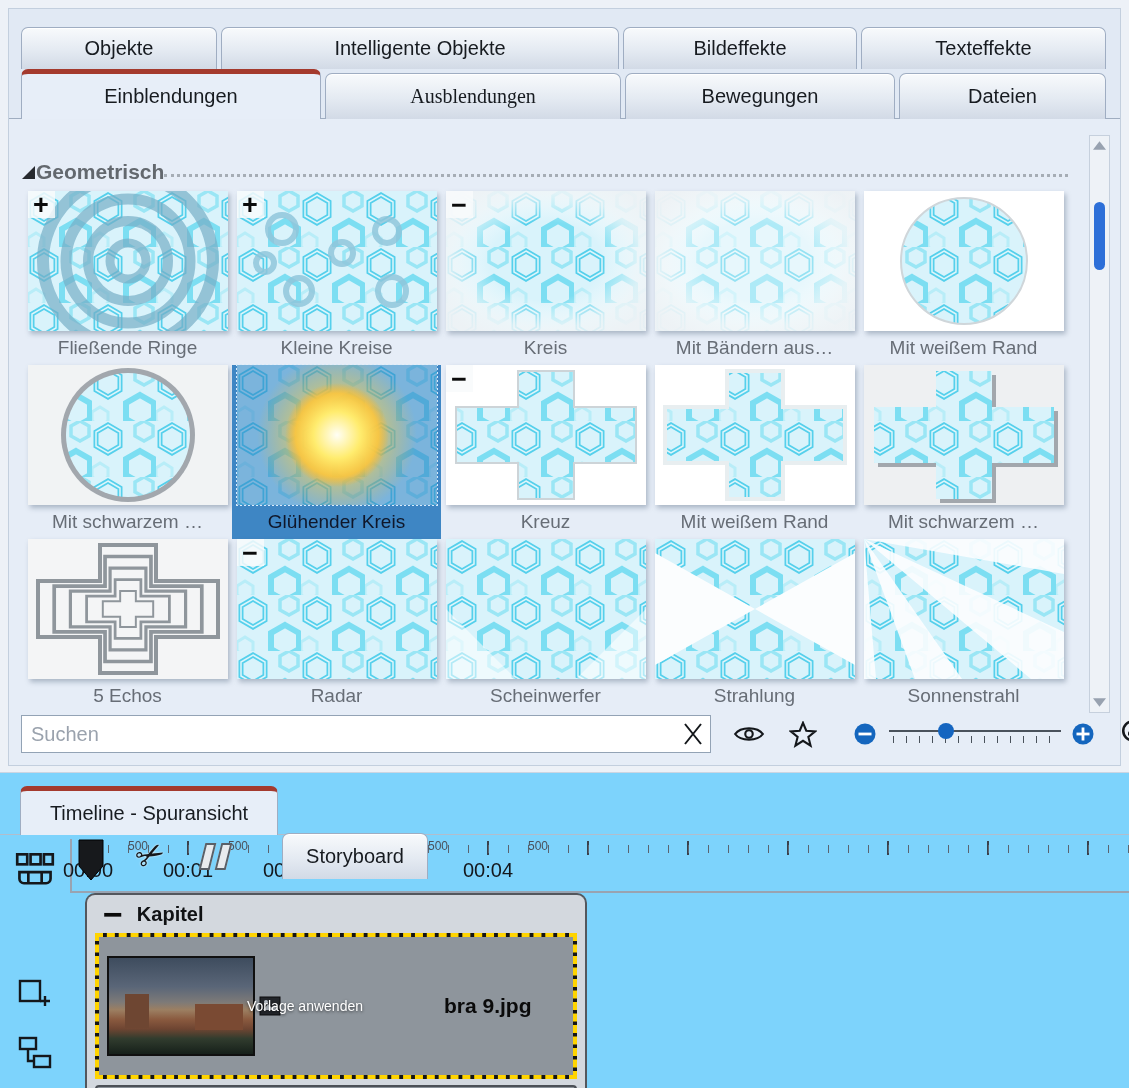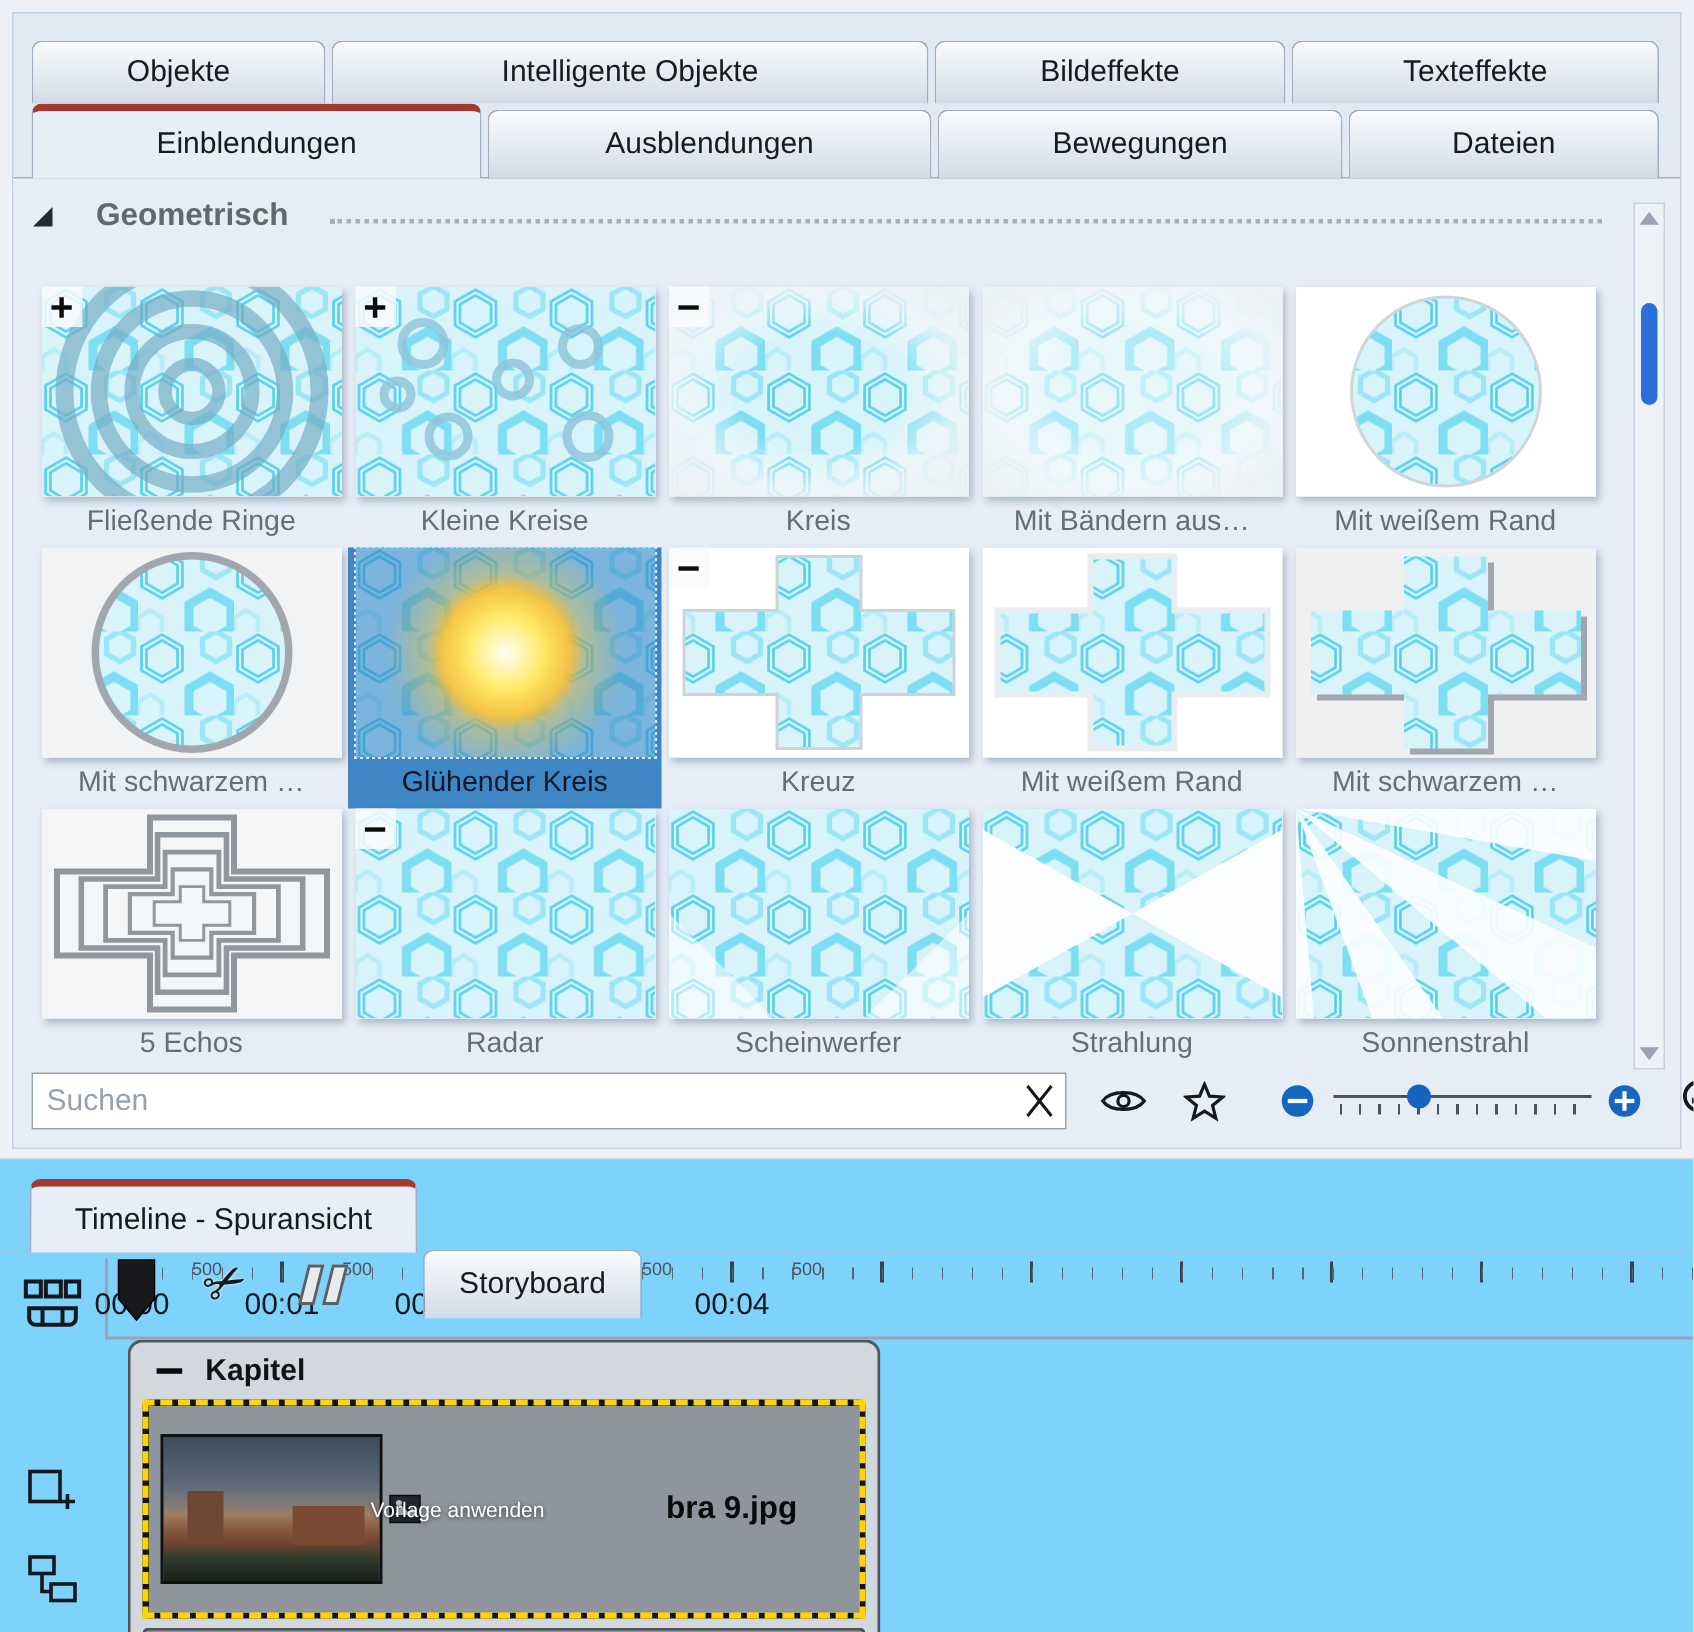--- a/index.html
+++ b/index.html
@@ -18,26 +18,26 @@
   
   .fx{position:absolute;left:8px;top:8px;width:1113px;height:758px;background:#e1e9f4;border:1px solid #c3cfde;}
   .fx-tabs-top{left:12px;top:18px;right:14px;height:42px;}
   .fx-tabs-top .tab{height:42px;margin-top:0;font-size:20px;}
   .fx-tabs-top .tab:nth-child(1){width:196px;}
   .fx-tabs-top .tab:nth-child(2){width:398px;}
   .fx-tabs-top .tab:nth-child(3){width:234px;}
   .fx-tabs-top .tab:nth-child(4){flex:1;}
   .fx-tabs-main{left:12px;top:60px;right:14px;height:50px;z-index:2;}
   .fx-tabs-main .tab:nth-child(1){width:300px;}
-  .fx-tabs-main .tab:nth-child(2){width:296px;}
+  .fx-tabs-main .tab:nth-child(2){width:296px;font-family:Liberation Serif, serif;}
   .fx-tabs-main .tab:nth-child(3){width:270px;}
   .fx-tabs-main .tab:nth-child(4){flex:1;}
   .fx-body{position:absolute;left:0;top:109px;right:0;bottom:0;background:#e6edf7;border-top:1px solid #9fadc0;}
 
-  .section{position:absolute;left:12px;top:8px;right:52px;height:34px;display:flex;align-items:center;gap:28px;}
+  .section{position:absolute;left:12px;top:36px;right:52px;height:34px;display:flex;align-items:center;gap:0;}
   .section-title{font-size:21px;font-weight:bold;color:#63686e;}
   .dotted{flex:1;border-top:3px dotted #a6adb5;margin-top:6px;}
 
   .grid{position:absolute;left:14px;top:72px;width:1048px;display:grid;grid-template-columns:repeat(5,209px);}
   .cell{width:209px;height:174px;position:relative;cursor:pointer;}
   .thumb{width:200px;height:140px;margin:0 auto;position:relative;box-shadow:2px 3px 5px rgba(80,100,125,.4);}
   .thumb-art{position:absolute;inset:0;z-index:1;overflow:hidden;}
   .thumb-art svg{display:block;width:100%;height:100%;}
   .badge{position:absolute;left:0;top:0;width:27px;height:27px;z-index:3;background:rgba(248,250,252,.85);
          color:#0b0b0b;font-size:27px;font-weight:bold;line-height:24px;display:flex;align-items:center;justify-content:center;}

